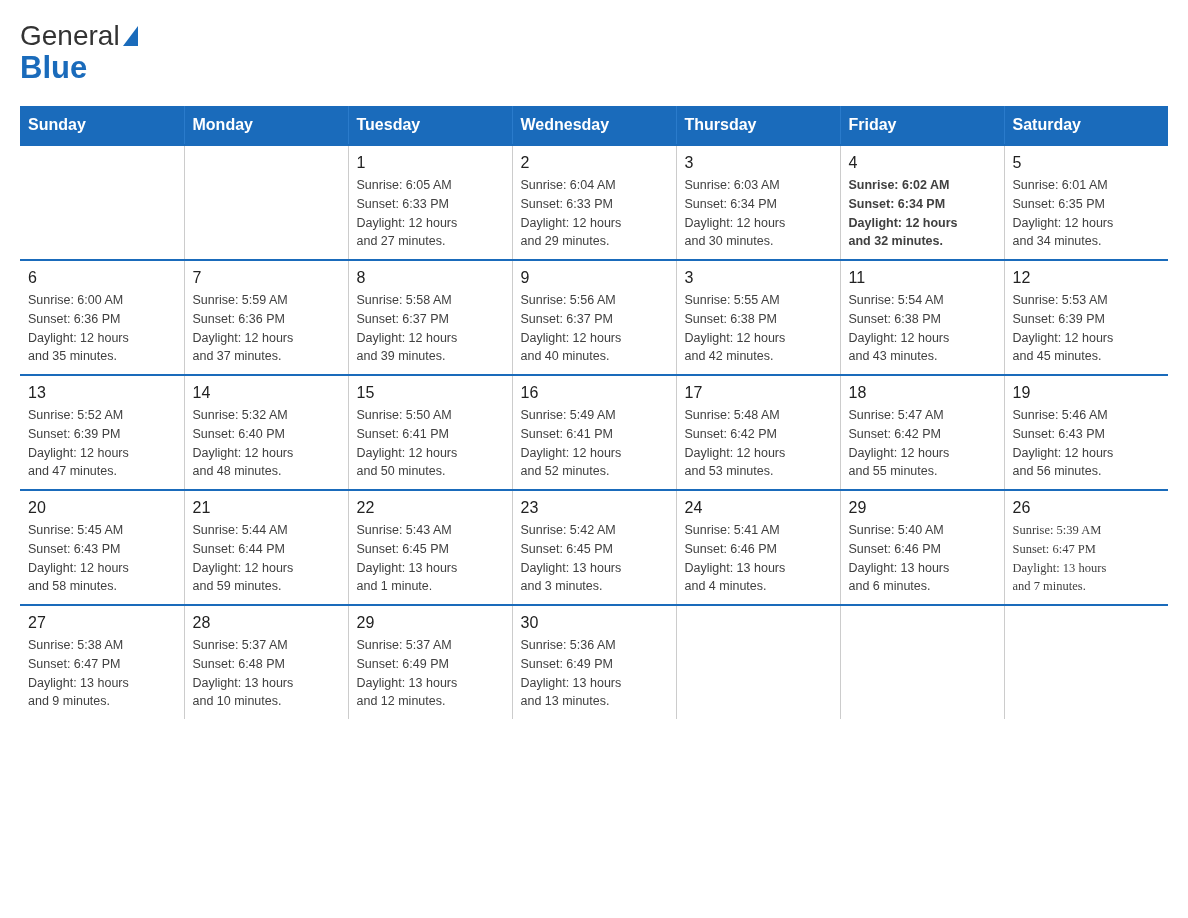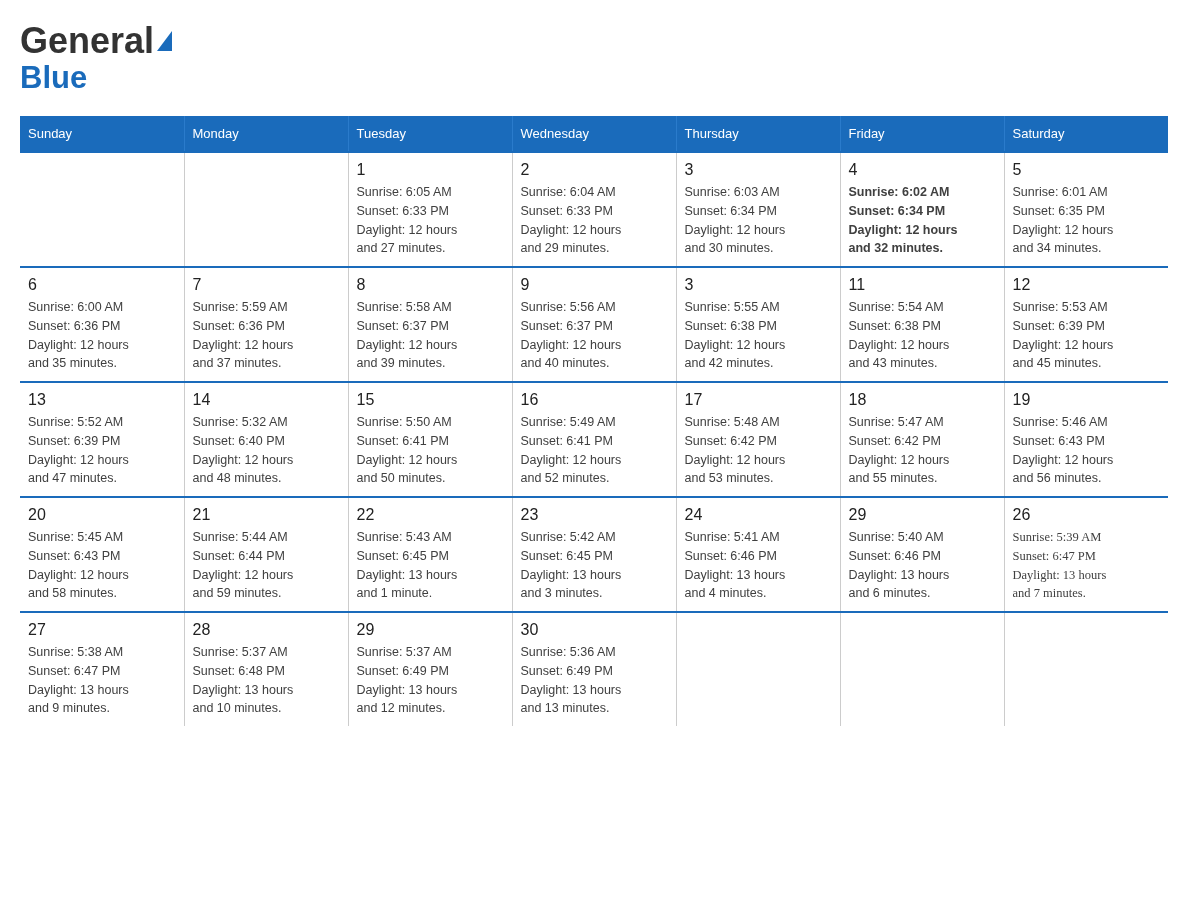--- a/index.html
+++ b/index.html
@@ -33,22 +33,22 @@
       width: 100%;
       border-collapse: collapse;
     }
     .calendar thead tr {
       background-color: #1a6bbb;
     }
     .calendar thead th {
       color: #fff;
       padding: 10px 8px;
       text-align: left;
-      font-size: 13px;
-      font-weight: normal;
+      font-size: 16px;
+      font-weight: bold;
       border-right: 1px solid #2a7bcb;
     }
     .calendar thead th:last-child {
       border-right: none;
     }
     .calendar tbody tr {
       border-top: 2px solid #1a6bbb;
     }
     .calendar tbody td {
       vertical-align: top;
@@ -76,21 +76,21 @@
     .empty-cell {
       background: #fff;
     }
   </style>
 </head>
 <body>
 
 <div class="header">
     <div style="display: flex; flex-direction: column; align-items: flex-start;">
       <div style="display: flex; align-items: center;">
-        <span style="font-size: 36px; font-weight: bold; color: rgb(51, 51, 51);">General</span>
+        <span style="font-size: 28px; font-weight: normal; color: rgb(51, 51, 51);">General</span>
         <svg width="15" height="20" viewBox="0 0 15 20" style="margin-left: 3px; margin-bottom: 0px;">
           <polygon points="0,20 15,0 15,20" fill="#1a6bbb"></polygon>
         </svg>
       </div>
       <span style="font-size: 31px; font-weight: bold; color: rgb(26, 107, 187); margin-top: -2px;">Blue</span>
     </div>
 
   <div class="title-section">
     <h1></h1>
     <h2></h2>

